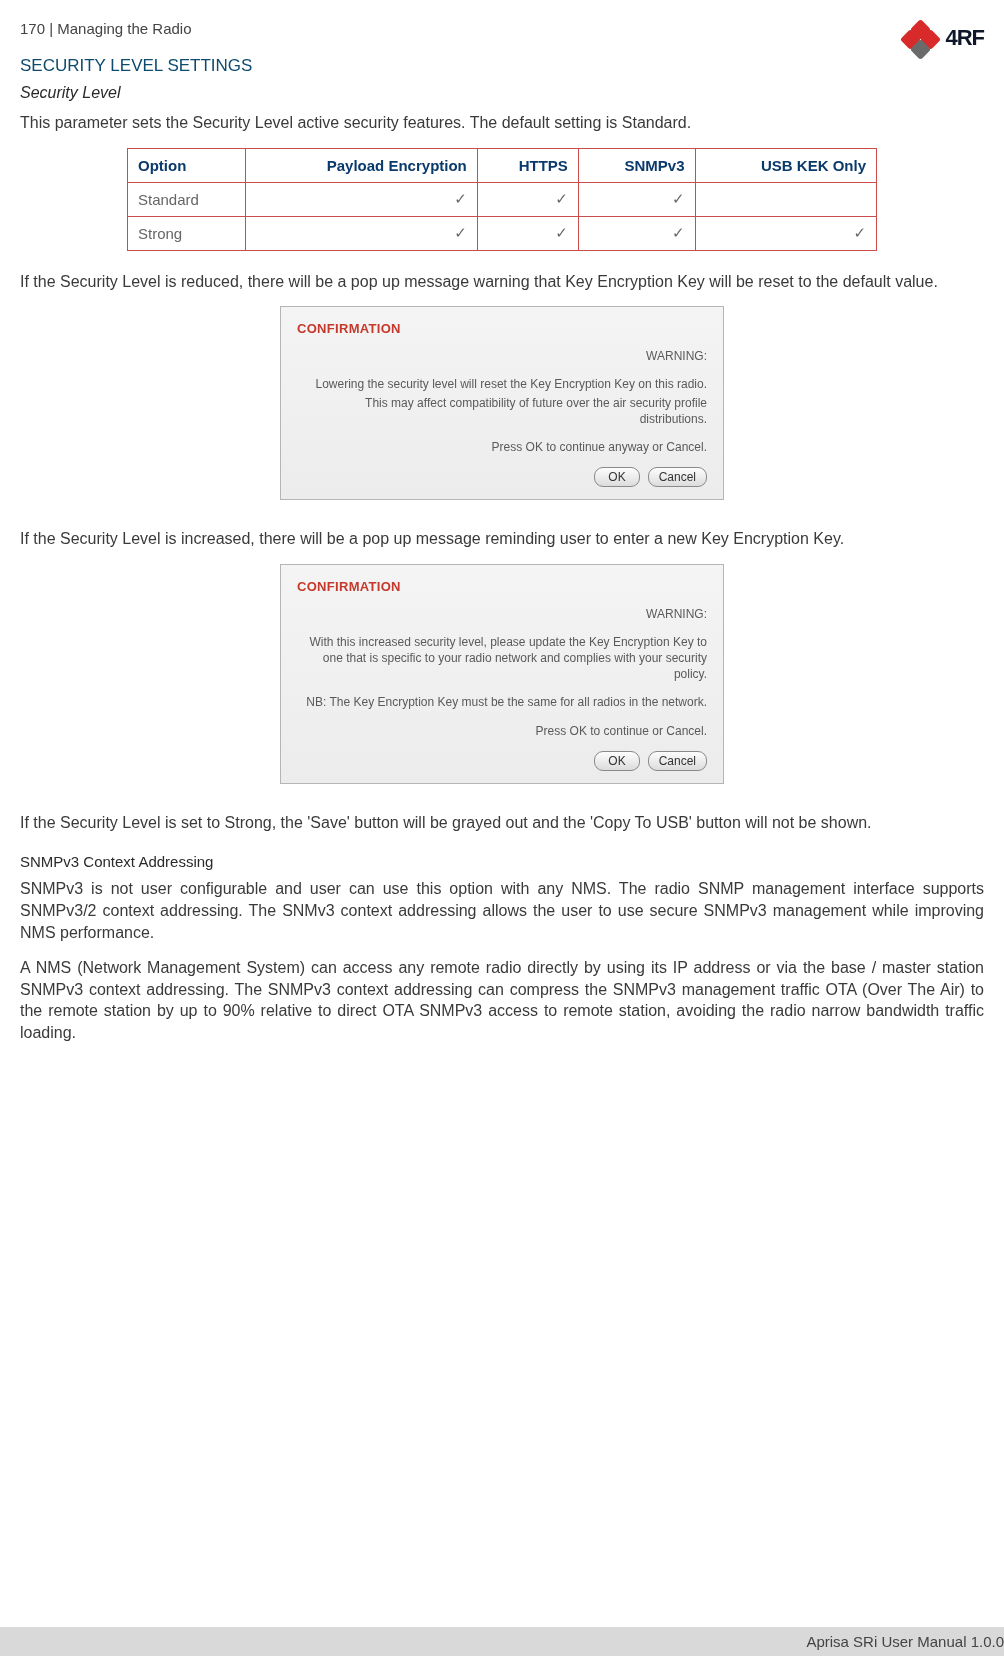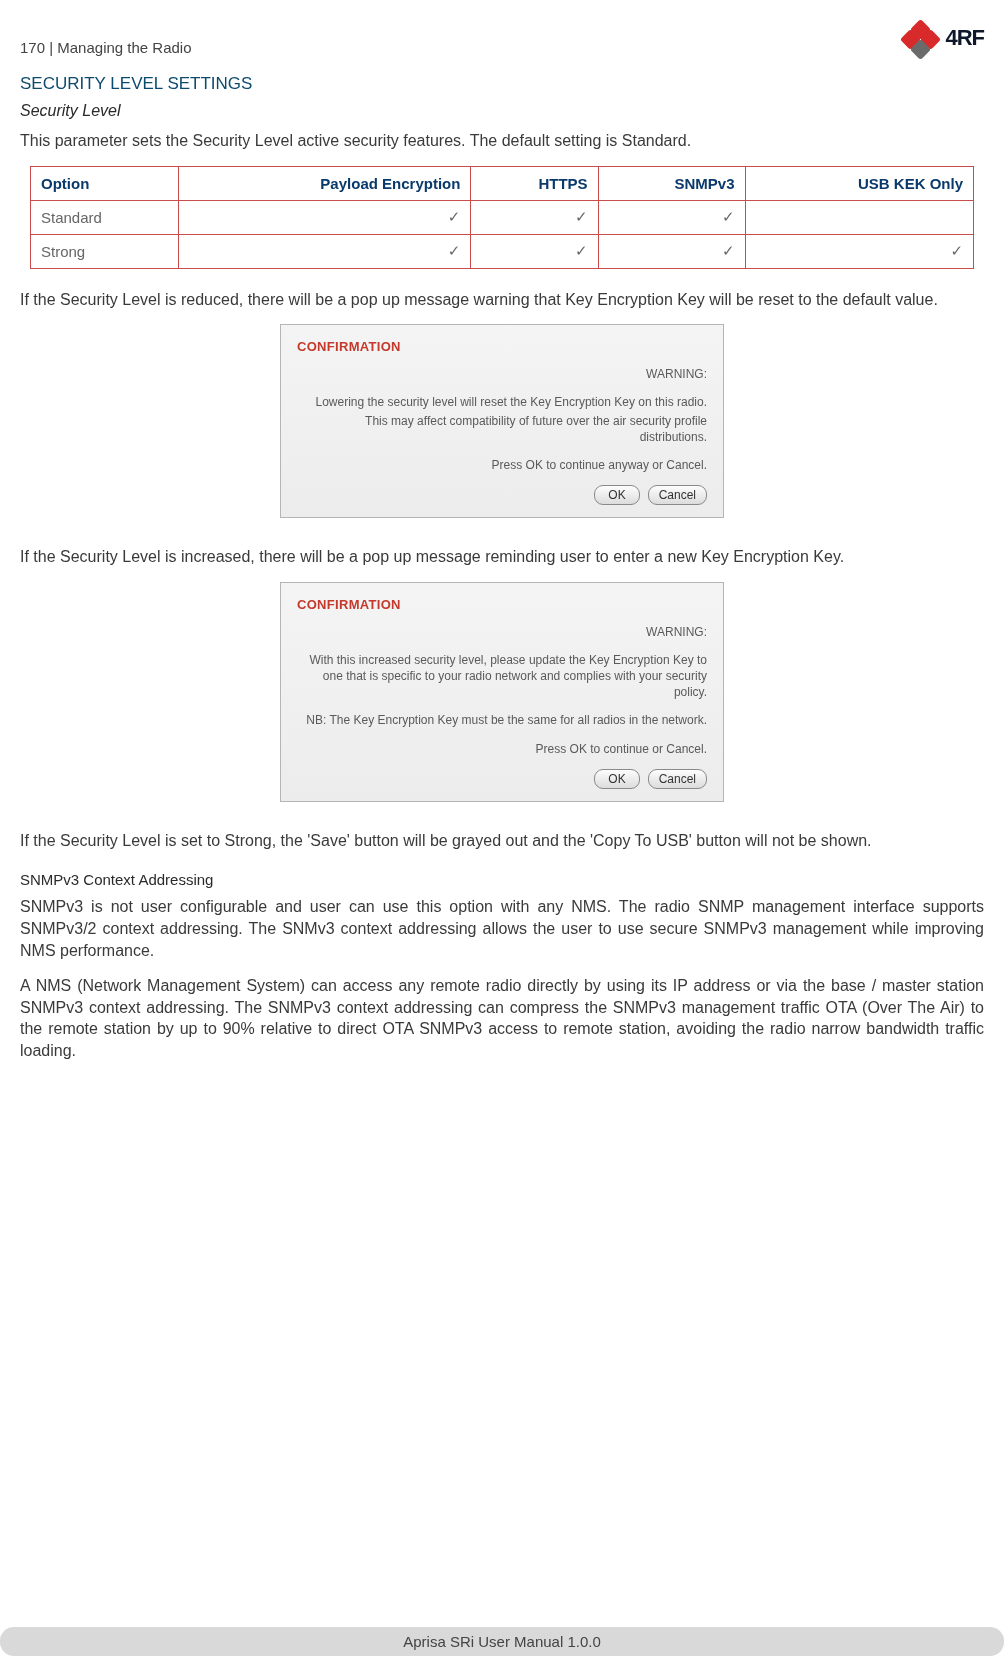--- a/index.html
+++ b/index.html
@@ -9,43 +9,43 @@
     width: 1004px;
     margin: 0 auto;
     background: #fff;
     padding: 20px 20px 0 20px;
     position: relative;
     min-height: 1656px;
   }
   .page-header {
     display: flex;
     justify-content: space-between;
-    align-items: flex-end;
-    margin-bottom: 18px;
+    align-items: flex-start;
+    margin-bottom: 0;
   }
   .page-num-section {
     font-size: 15px;
     color: #444;
   }
   .logo { display: flex; align-items: center; gap: 4px; }
   .logo-petals { display: inline-block; width: 38px; height: 36px; position: relative; }
   .petal { position: absolute; width: 15px; height: 15px; border-radius: 3px; transform: rotate(45deg); }
   .p1 { background: #d82a2a; top: 2px; left: 10px; }
   .p2 { background: #d82a2a; top: 12px; left: 0px; }
   .p3 { background: #d82a2a; top: 12px; left: 20px; }
   .p4 { background: #6a6a6a; top: 22px; left: 10px; }
   .logo-text { font-size: 22px; font-weight: 700; color: #0f172a; letter-spacing: -1px; }
 
   .sec-heading { font-size: 17px; color: #0c4a6e; margin-bottom: 8px; }
   .sec-sub { font-style: italic; font-size: 16px; color: #2a2a2a; margin-bottom: 10px; }
   .body-text { font-size: 16px; color: #3a3a3a; line-height: 1.35; margin-bottom: 14px; text-align: justify; }
 
   table.options {
     border-collapse: collapse;
-    width: 944px;
+    width: 750px;
     margin: 0 auto 20px auto;
   }
   table.options th, table.options td {
     border: 1px solid #c94b4b;
     padding: 6px 10px;
     font-size: 15px;
     text-align: right;
     vertical-align: middle;
     height: 34px;
   }
@@ -86,25 +86,24 @@
     min-width: 46px;
     text-align: center;
   }
 
   .subhead { font-size: 15px; color: #2a2a2a; margin: 20px 0 8px 0; }
 
   .footer {
     position: absolute;
     left: 0; right: 0; bottom: 0;
     background: #d9d9d9;
-    text-align: center;
+    text-align: right;
     font-size: 15px;
     color: #444;
     padding: 6px 0;
-    border-radius: 14px;
   }
 </style>
 </head>
 <body>
 
 <div class="page-header">
   <div class="page-num-section">
     <span>170</span>
     <span>|</span>
     <span>Managing the Radio</span>

